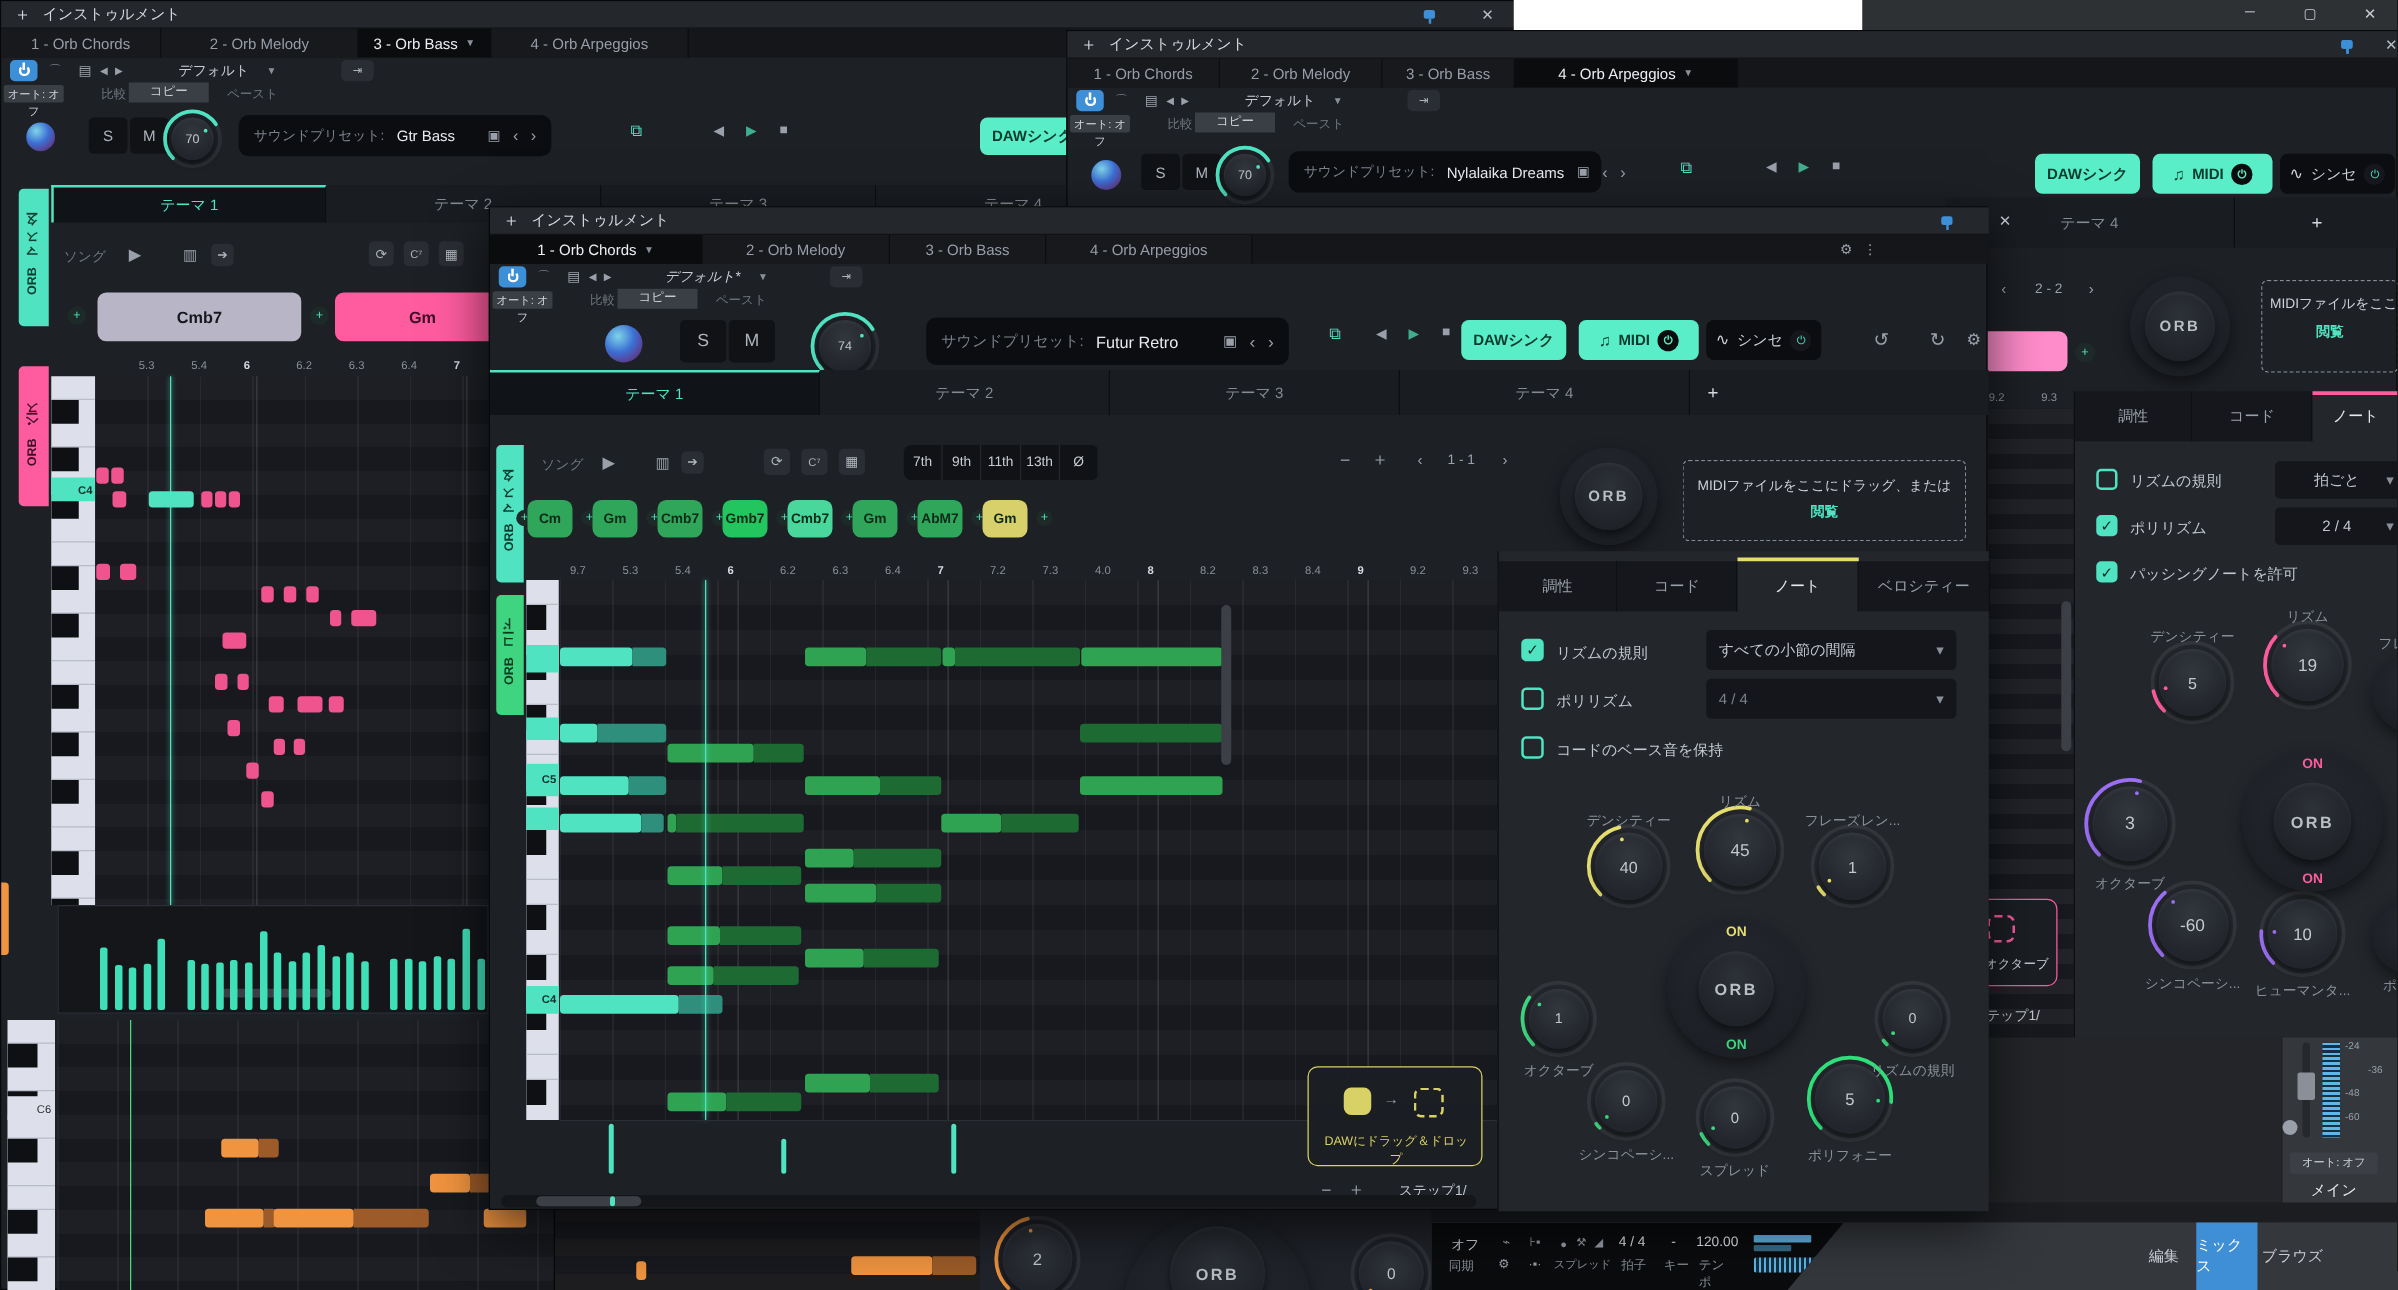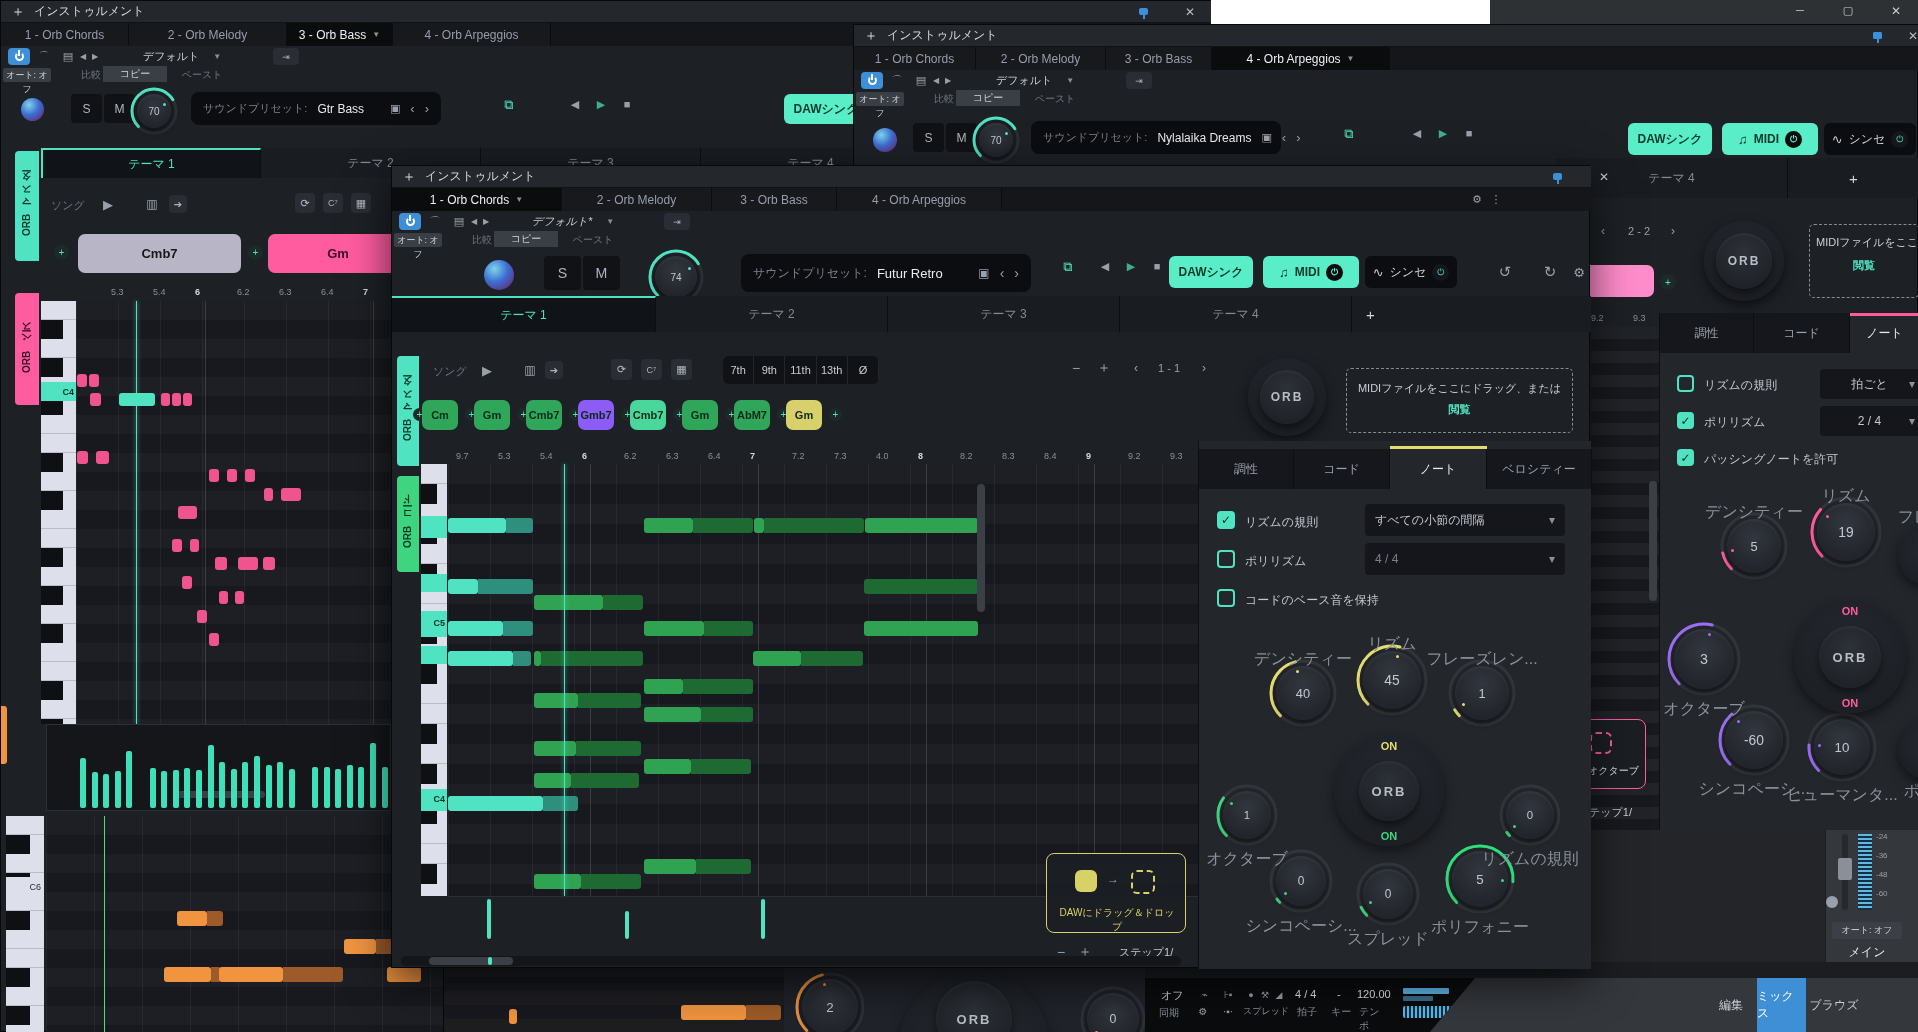--- a/index.html
+++ b/index.html
@@ -28,21 +28,21 @@
   .note{position:absolute;height:15px;border-radius:3px;}
   .vtab{writing-mode:vertical-rl;transform:rotate(180deg);display:flex;align-items:center;justify-content:center;font-size:10px;font-weight:bold;border-radius:0 4px 4px 0;}
   .ptab{display:flex;align-items:center;justify-content:center;font-size:12px;color:#9aa0ab;background:#15171c;border-right:1px solid #0c0e11;}
   .ptab.act{color:#e8eaee;}
   .cb{width:17px;height:17px;border-radius:4px;border:2px solid #4fe3c1;background:transparent;}
   .cb.on{background:#4fe3c1;position:relative;}
   .cb.on:after{content:"✓";position:absolute;inset:0;display:flex;align-items:center;justify-content:center;color:#10231d;font-size:12px;font-weight:bold;}
   .dd{background:#14161b;border-radius:4px;display:flex;align-items:center;padding:0 10px;justify-content:space-between;color:#c3c8d0;font-size:12px;}
   .knb{position:absolute;}
   .knb .body{position:absolute;border-radius:50%;background:radial-gradient(circle at 50% 35%,#32363e,#22252b 70%);box-shadow:inset 0 2px 3px rgba(255,255,255,.06),0 3px 6px rgba(0,0,0,.5);display:flex;align-items:center;justify-content:center;color:#c3c8d0;}
-  .klab{position:absolute;color:#8b919b;font-size:16px;white-space:nowrap;text-align:center;}
+  .klab{position:absolute;color:#8b919b;font-size:11px;white-space:nowrap;text-align:center;}
   .orbin{position:absolute;border-radius:50%;background:radial-gradient(circle at 50% 35%,#2d3138,#1f2227 75%);box-shadow:inset 0 2px 3px rgba(255,255,255,.05),0 4px 8px rgba(0,0,0,.55);display:flex;align-items:center;justify-content:center;color:#b8bdc6;letter-spacing:2px;font-weight:bold;}
   .orbout{position:absolute;border-radius:50%;background:radial-gradient(circle at 50% 40%,#262a31,#1b1e23 80%);box-shadow:0 5px 12px rgba(0,0,0,.5);}
   .seg{display:flex;background:#101216;border-radius:6px;overflow:hidden;}
   .seg div{display:flex;align-items:center;justify-content:center;color:#c8ccd3;font-size:11px;border-right:1px solid #23262c;flex:1;}
   .roll{background:#17191e;}
   .dash{border:1px dashed #868c96;border-radius:5px;}
   .icn{color:#9aa0aa;display:flex;align-items:center;justify-content:center;}
   .grip{background:repeating-linear-gradient(135deg,#4a4f57 0 2px,transparent 2px 5px);}
 </style>
 </head>
@@ -419,21 +419,21 @@
       <div style="position: absolute; box-sizing: border-box; left: 735px; top: 780px; width: 60px; height: 14px; font-size: 11px; color: rgb(196, 201, 209);">テップ1/</div>
       <div class="pin" style="position: absolute; box-sizing: border-box; left: 1019px; top: 7px; width: 9px; height: 7px;"></div>
       <div style="position: absolute; box-sizing: border-box; left: 1052px; top: 4px; width: 14px; height: 14px; color: rgb(185, 189, 197); font-size: 12px; text-align: center;">✕</div>
     </div>
   <div class="a" id="mixerzone" style="left:1590px;top:830px;width:328px;height:148px;background:#232528;">
       <div style="position: absolute; box-sizing: border-box; left: 235px; top: 0px; width: 93px; height: 148px; background: rgb(52, 55, 60); border-left: 1px solid rgb(28, 30, 34);"></div>
       <div style="position: absolute; box-sizing: border-box; left: 252px; top: 4px; width: 6px; height: 76px; background: rgb(38, 40, 44); border-radius: 3px;"></div>
       <div style="position: absolute; box-sizing: border-box; left: 248px; top: 28px; width: 14px; height: 22px; background: rgb(138, 143, 152); border-radius: 2px;"></div>
       <div style="position: absolute; box-sizing: border-box; left: 268px; top: 4px; width: 14px; height: 76px; background: repeating-linear-gradient(rgb(95, 183, 232) 0px, rgb(95, 183, 232) 2px, rgb(22, 48, 63) 2px, rgb(22, 48, 63) 4px);"></div>
       <div style="position: absolute; box-sizing: border-box; left: 286px; top: 2px; width: 30px; height: 10px; color: rgb(154, 160, 170); font-size: 8px;">-24</div>
-      <div style="position: absolute; box-sizing: border-box; left: 286px; top: 21px; width: 30px; height: 10px; color: rgb(154, 160, 170); font-size: 8px;">-36</div>
+      <div style="position: absolute; box-sizing: border-box; left: 286px; top: 21px; width: 30px; height: 10px; color: rgb(154, 160, 170); font-size: 8px; text-align: right;">-36</div>
       <div style="position: absolute; box-sizing: border-box; left: 286px; top: 40px; width: 30px; height: 10px; color: rgb(154, 160, 170); font-size: 8px;">-48</div>
       <div style="position: absolute; box-sizing: border-box; left: 286px; top: 59px; width: 30px; height: 10px; color: rgb(154, 160, 170); font-size: 8px;">-60</div>
       <div style="position: absolute; box-sizing: border-box; left: 236px; top: 66px; width: 12px; height: 12px; background: rgb(154, 160, 170); border-radius: 50%;"></div>
       <div style="position: absolute; box-sizing: border-box; left: 242px; top: 92px; width: 70px; height: 17px; background: rgb(60, 64, 70); color: rgb(207, 211, 218); font-size: 9px; text-align: center; line-height: 17px; border-radius: 2px;">オート: オフ</div>
       <div style="position: absolute; box-sizing: border-box; left: 242px; top: 114px; width: 70px; height: 16px; color: rgb(232, 234, 238); font-size: 12px; text-align: center;">メイン</div>
       <div class="icn" style="position: absolute; box-sizing: border-box; left: 214px; top: 130px; width: 12px; height: 12px; font-size: 9px;">▶</div>
     </div>
   <div class="win" id="win4" style="left:443px;top:962px;width:702px;height:70px;background:#1b1e23;">
       <div class="roll" style="position: absolute; box-sizing: border-box; left: 0px; top: 0px; width: 340px; height: 70px; background-image: repeating-linear-gradient(rgba(255, 180, 120, 0.03) 0px, rgba(255, 180, 120, 0.03) 14px, transparent 14px, transparent 28px);"></div>
       <div class="note" style="position: absolute; box-sizing: border-box; left: 237px; top: 42px; width: 65px; height: 15px; background: rgb(240, 148, 64);"></div>
@@ -597,21 +597,21 @@
         <div style="box-sizing: border-box; position: relative; font-size: 11px; color: rgb(204, 208, 216);">MIDIファイルをここにドラッグ、または</div>
         <div style="box-sizing: border-box; position: relative; font-size: 11px; color: rgb(79, 227, 193); font-weight: bold; margin-top: 6px;">閲覧</div>
       </div>
       <div class="plusc" style="position: absolute; box-sizing: border-box; left: 21px; top: 242px; width: 13px; height: 13px;">+</div>
       <div class="chip" style="position: absolute; box-sizing: border-box; left: 30px; top: 234px; width: 36px; height: 30px; background: rgb(47, 166, 90); font-size: 11px;">Cm</div>
       <div class="plusc" style="position: absolute; box-sizing: border-box; left: 73px; top: 242px; width: 13px; height: 13px;">+</div>
       <div class="chip" style="position: absolute; box-sizing: border-box; left: 82px; top: 234px; width: 36px; height: 30px; background: rgb(47, 166, 90); font-size: 11px;">Gm</div>
       <div class="plusc" style="position: absolute; box-sizing: border-box; left: 125px; top: 242px; width: 13px; height: 13px;">+</div>
       <div class="chip" style="position: absolute; box-sizing: border-box; left: 134px; top: 234px; width: 36px; height: 30px; background: rgb(47, 166, 90); font-size: 11px;">Cmb7</div>
       <div class="plusc" style="position: absolute; box-sizing: border-box; left: 177px; top: 242px; width: 13px; height: 13px;">+</div>
-      <div class="chip" style="position: absolute; box-sizing: border-box; left: 186px; top: 234px; width: 36px; height: 30px; background: #8b5cf6; font-size: 11px;">Gmb7</div>
+      <div class="chip" style="position: absolute; box-sizing: border-box; left: 186px; top: 234px; width: 36px; height: 30px; background: #22c55e; font-size: 11px;">Gmb7</div>
       <div class="plusc" style="position: absolute; box-sizing: border-box; left: 229px; top: 242px; width: 13px; height: 13px;">+</div>
       <div class="chip" style="position: absolute; box-sizing: border-box; left: 238px; top: 234px; width: 36px; height: 30px; background: rgb(74, 215, 156); font-size: 11px;">Cmb7</div>
       <div class="plusc" style="position: absolute; box-sizing: border-box; left: 281px; top: 242px; width: 13px; height: 13px;">+</div>
       <div class="chip" style="position: absolute; box-sizing: border-box; left: 290px; top: 234px; width: 36px; height: 30px; background: rgb(47, 166, 90); font-size: 11px;">Gm</div>
       <div class="plusc" style="position: absolute; box-sizing: border-box; left: 333px; top: 242px; width: 13px; height: 13px;">+</div>
       <div class="chip" style="position: absolute; box-sizing: border-box; left: 342px; top: 234px; width: 36px; height: 30px; background: rgb(47, 166, 90); font-size: 11px;">AbM7</div>
       <div class="plusc" style="position: absolute; box-sizing: border-box; left: 385px; top: 242px; width: 13px; height: 13px;">+</div>
       <div class="chip" style="position: absolute; box-sizing: border-box; left: 394px; top: 234px; width: 36px; height: 30px; background: rgb(216, 208, 106); font-size: 11px;">Gm</div>
       <div class="plusc" style="position: absolute; box-sizing: border-box; left: 437px; top: 242px; width: 13px; height: 13px;">+</div>
       <div style="position: absolute; box-sizing: border-box; left: 64px; top: 285px; width: 34px; height: 12px; font-size: 9px; color: rgb(138, 143, 152);">9.7</div>

